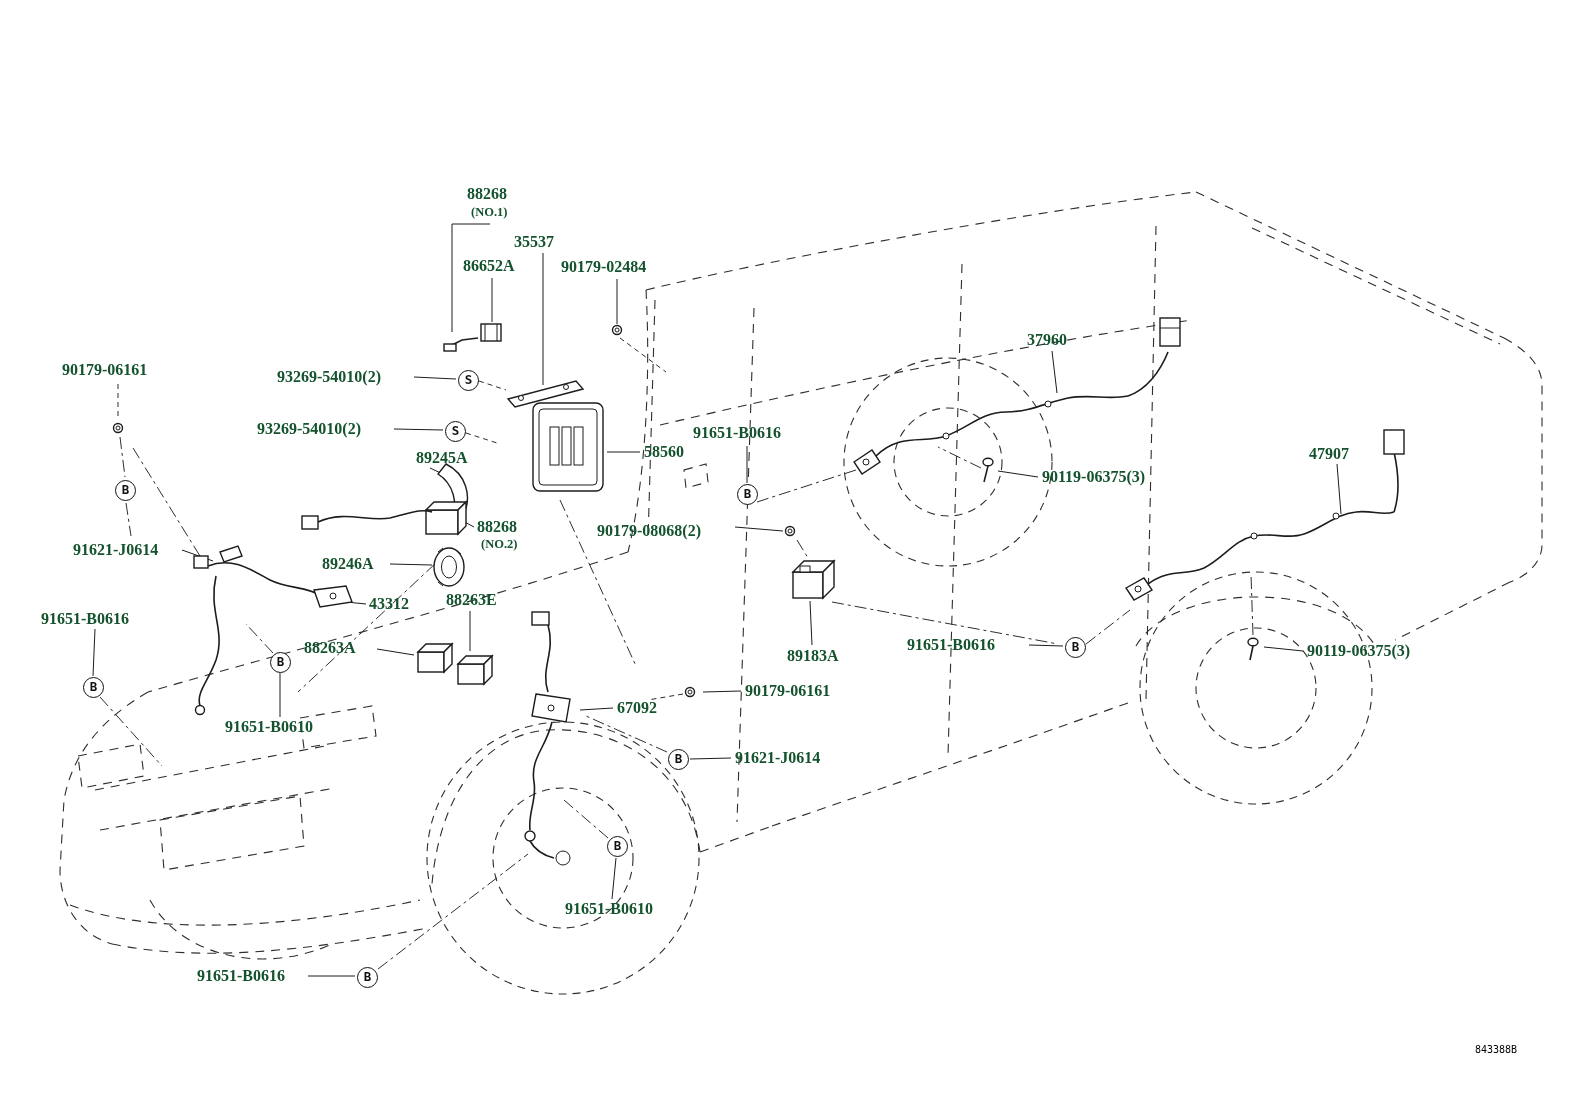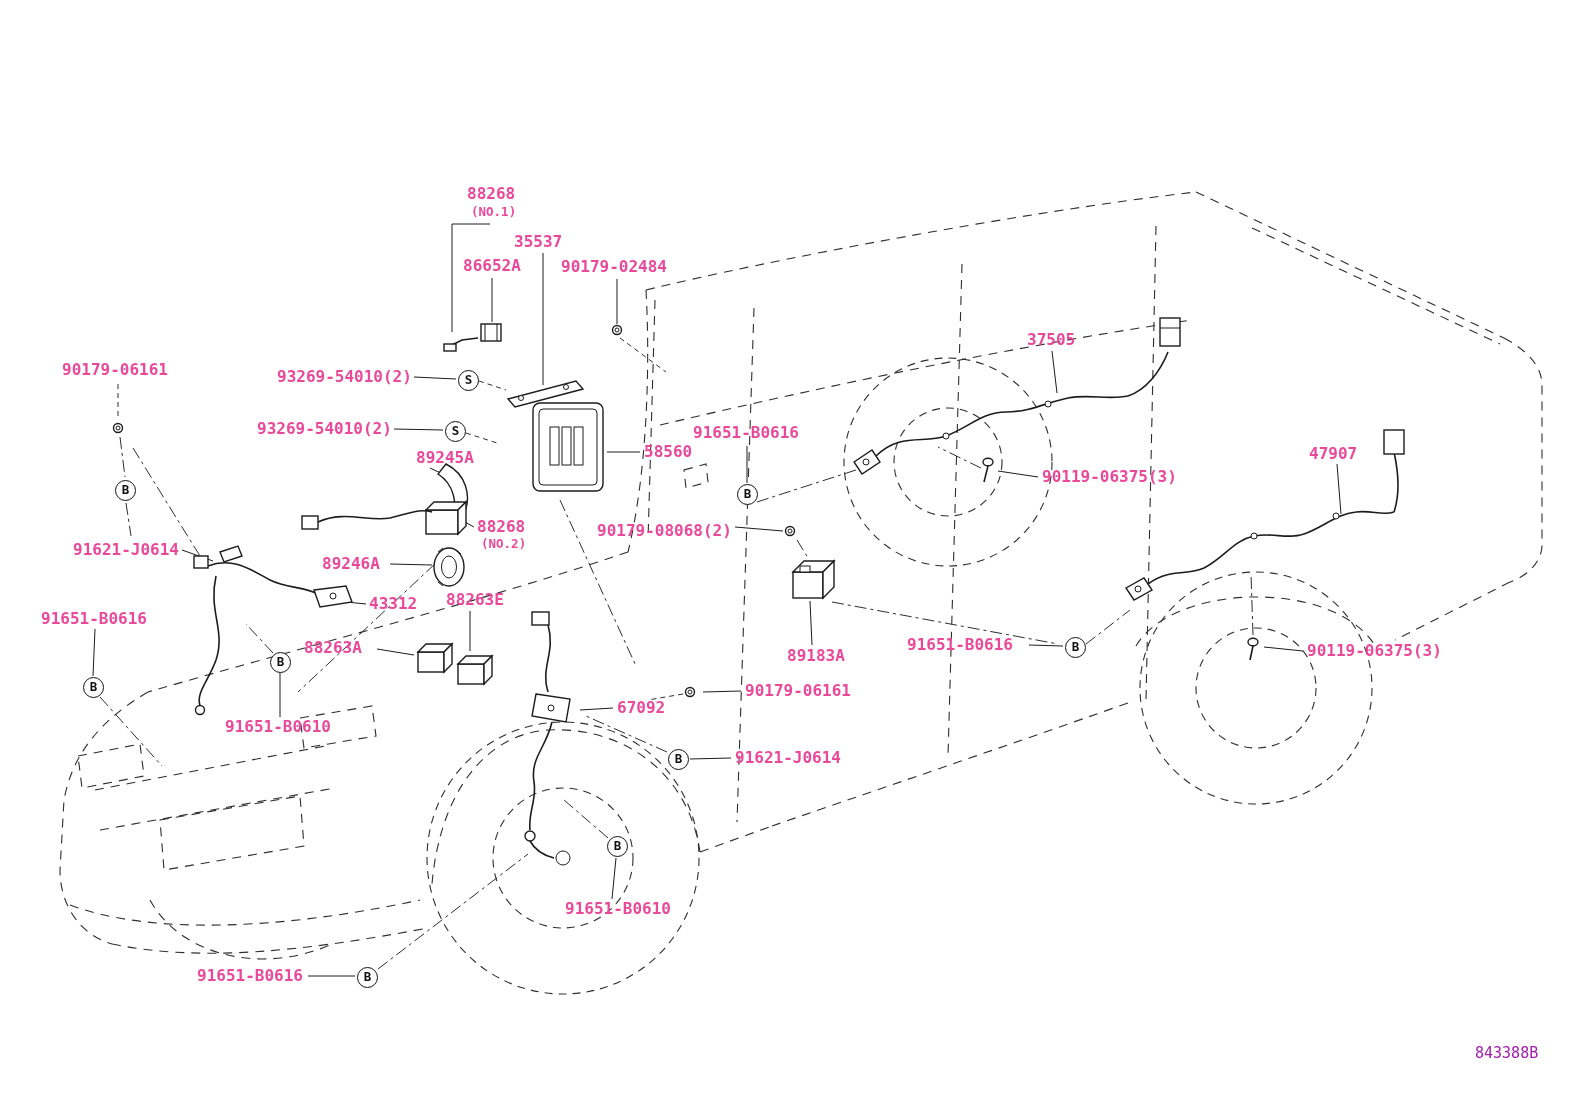--- a/index.html
+++ b/index.html
@@ -2,31 +2,31 @@
 <html><head>
 <meta charset="utf-8">
 <style>
   html,body { margin:0; padding:0; background:#fff; }
   .stage {
     position:relative; width:1592px; height:1099px; background:#ffffff;
     font-family:"DejaVu Sans Mono", monospace; overflow:hidden;
   }
   .stage svg { position:absolute; left:0; top:0; }
   .lbl {
-    position:absolute; font-size:16px; font-weight:bold; color:#ec4899;
-    white-space:nowrap; line-height:1;
+    position:absolute; font-size:16px; font-weight:bold; color:#14532d;
+    white-space:nowrap; line-height:1;font-family:Liberation Serif, serif;
   }
   .sub { font-size:12.5px; }
   .callout {
     position:absolute; width:21px; height:21px; box-sizing:border-box;
     border:1.7px solid #111; border-radius:50%; background:#fff;
     display:flex; align-items:center; justify-content:center;
     font-size:12.5px; font-weight:bold; color:#111; line-height:1;
   }
-  .figcode { position:absolute; font-size:15px; color:#a21caf; }
+  .figcode { position:absolute; font-size:10px; color:#000000; }
 
   
   .body   { fill:none; stroke:#2e2e2e; stroke-width:1.1; stroke-dasharray:9 7; }
   .wheel  { fill:none; stroke:#2e2e2e; stroke-width:1.1; stroke-dasharray:8 6; }
   .part   { fill:#fff; stroke:#1c1c1c; stroke-width:1.4; }
   .thin   { fill:#fff; stroke:#1c1c1c; stroke-width:1; }
   .wire   { fill:none; stroke:#1c1c1c; stroke-width:1.6; }
   .leader { fill:none; stroke:#1c1c1c; stroke-width:1; }
   .cdash  { fill:none; stroke:#2e2e2e; stroke-width:1; stroke-dasharray:12 4 3 4; }
   .sdash  { fill:none; stroke:#2e2e2e; stroke-width:1; stroke-dasharray:5 4; }
@@ -266,21 +266,21 @@
   <div class="lbl sub" style="left:471px;top:206px">(NO.1)</div>
   <div class="lbl" style="left:514px;top:234px">35537</div>
   <div class="lbl" style="left:463px;top:258px">86652A</div>
   <div class="lbl" style="left:561px;top:259px">90179-02484</div>
   <div class="lbl" style="left:62px;top:362px">90179-06161</div>
   <div class="lbl" style="left:277px;top:369px">93269-54010(2)</div>
   <div class="lbl" style="left:257px;top:421px">93269-54010(2)</div>
   <div class="lbl" style="left:416px;top:450px">89245A</div>
   <div class="lbl" style="left:644px;top:444px">58560</div>
   <div class="lbl" style="left:693px;top:425px">91651-B0616</div>
-  <div class="lbl" style="left:1027px;top:332px">37505</div>
+  <div class="lbl" style="left:1027px;top:332px">37960</div>
   <div class="lbl" style="left:1042px;top:469px">90119-06375(3)</div>
   <div class="lbl" style="left:1309px;top:446px">47907</div>
   <div class="lbl" style="left:73px;top:542px">91621-J0614</div>
   <div class="lbl" style="left:477px;top:519px">88268</div>
   <div class="lbl sub" style="left:481px;top:538px">(NO.2)</div>
   <div class="lbl" style="left:597px;top:523px">90179-08068(2)</div>
   <div class="lbl" style="left:322px;top:556px">89246A</div>
   <div class="lbl" style="left:446px;top:592px">88263E</div>
   <div class="lbl" style="left:369px;top:596px">43312</div>
   <div class="lbl" style="left:41px;top:611px">91651-B0616</div>

